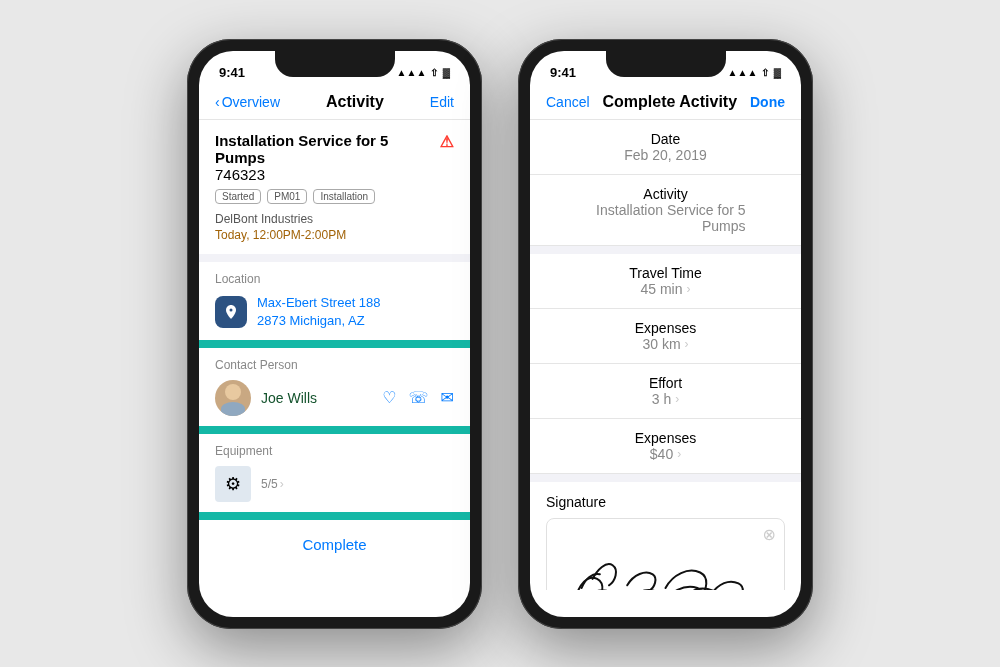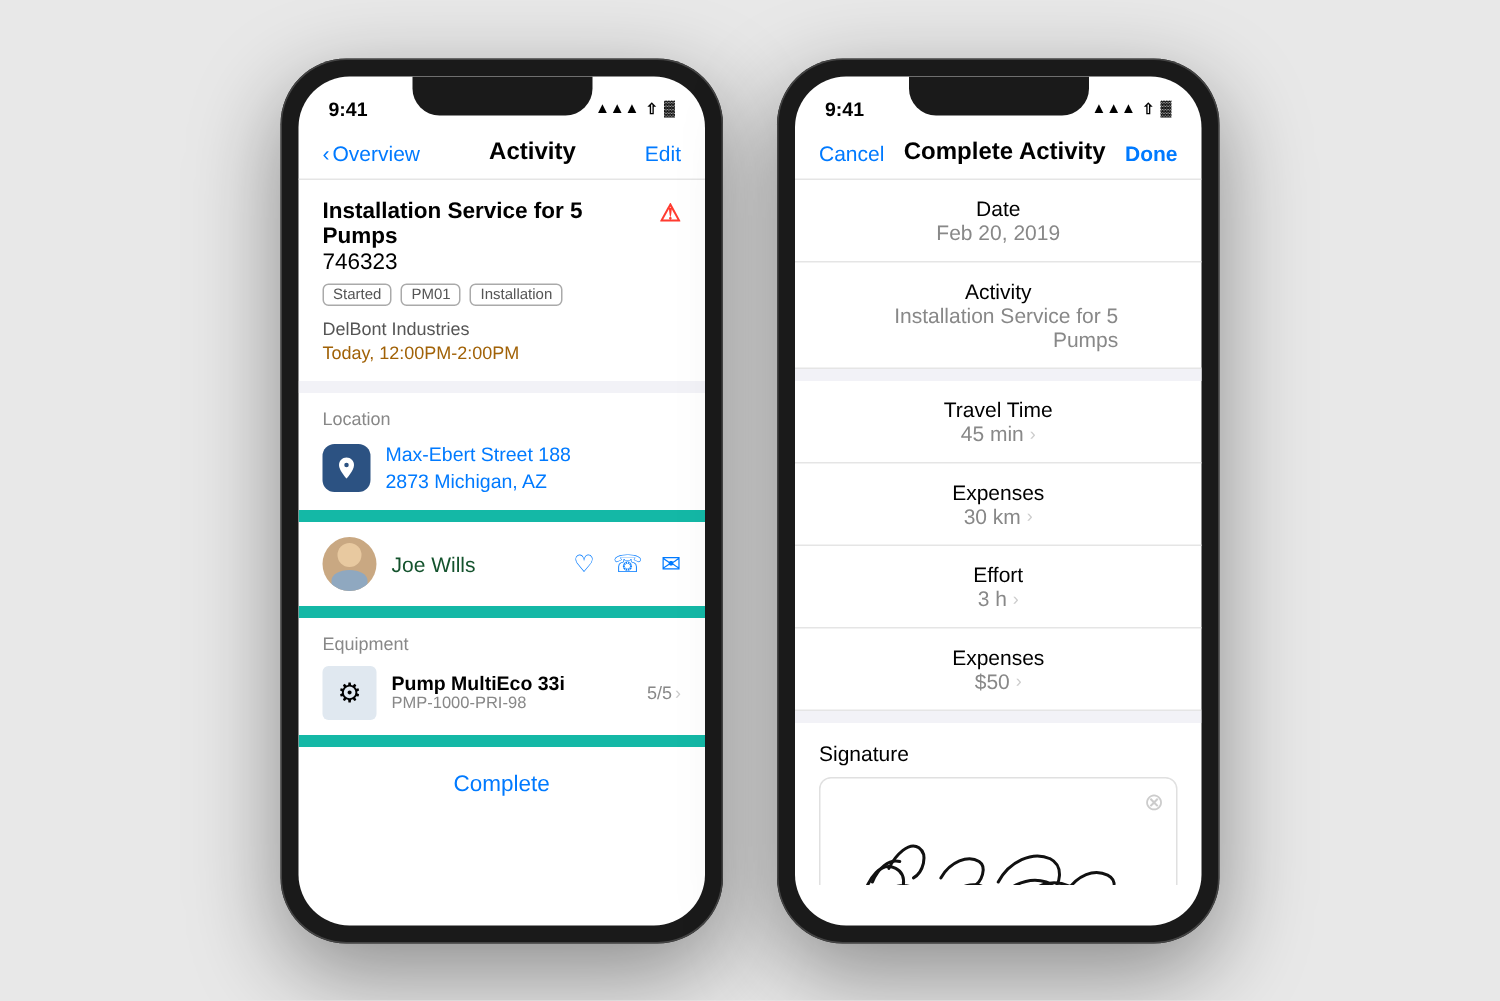--- a/index.html
+++ b/index.html
@@ -369,42 +369,39 @@
               </svg>
             </div>
             <div class="location-text">
               <div>Max-Ebert Street 188</div>
               <div>2873 Michigan, AZ</div>
             </div>
           </div>
         </div>
 
         <div class="section">
+          <div class="section-label">Contact Person</div>
           <div class="contact-row">
             <div class="person-avatar">
               <div class="person-head"></div>
               <div class="person-body"></div>
             </div>
             <span class="contact-name">Joe Wills</span>
             <div class="contact-actions">
               <span class="contact-action-icon">♡</span>
               <span class="contact-action-icon">☏</span>
               <span class="contact-action-icon">✉</span>
             </div>
           </div>
         </div>
 
         <div class="section">
           <div class="section-label">Equipment</div>
           <div class="equip-row">
             <div class="equip-icon">⚙</div>
-            <div class="equip-info">
-              <div class="equip-name">Pump MultiEco 33i</div>
-              <div class="equip-id">PMP-1000-PRI-98</div>
-            </div>
             <span class="equip-count">
               <span>5/5</span>
               <span class="chevron">›</span>
             </span>
           </div>
         </div>
 
         <div class="complete-btn-row">
           <span class="complete-btn">Complete</span>
         </div>
@@ -466,21 +463,21 @@
           <span class="form-label">Effort</span>
           <span class="form-value">
             <span>3 h</span>
             <span class="chevron-r">›</span>
           </span>
         </div>
 
         <div class="form-row">
           <span class="form-label">Expenses</span>
           <span class="form-value">
-            <span>$50</span>
+            <span>$40</span>
             <span class="chevron-r">›</span>
           </span>
         </div>
 
         <div class="form-separator"></div>
 
         <div class="signature-section">
           <div class="signature-label">Signature</div>
           <div class="signature-box">
             <span class="signature-clear">⊗</span>

